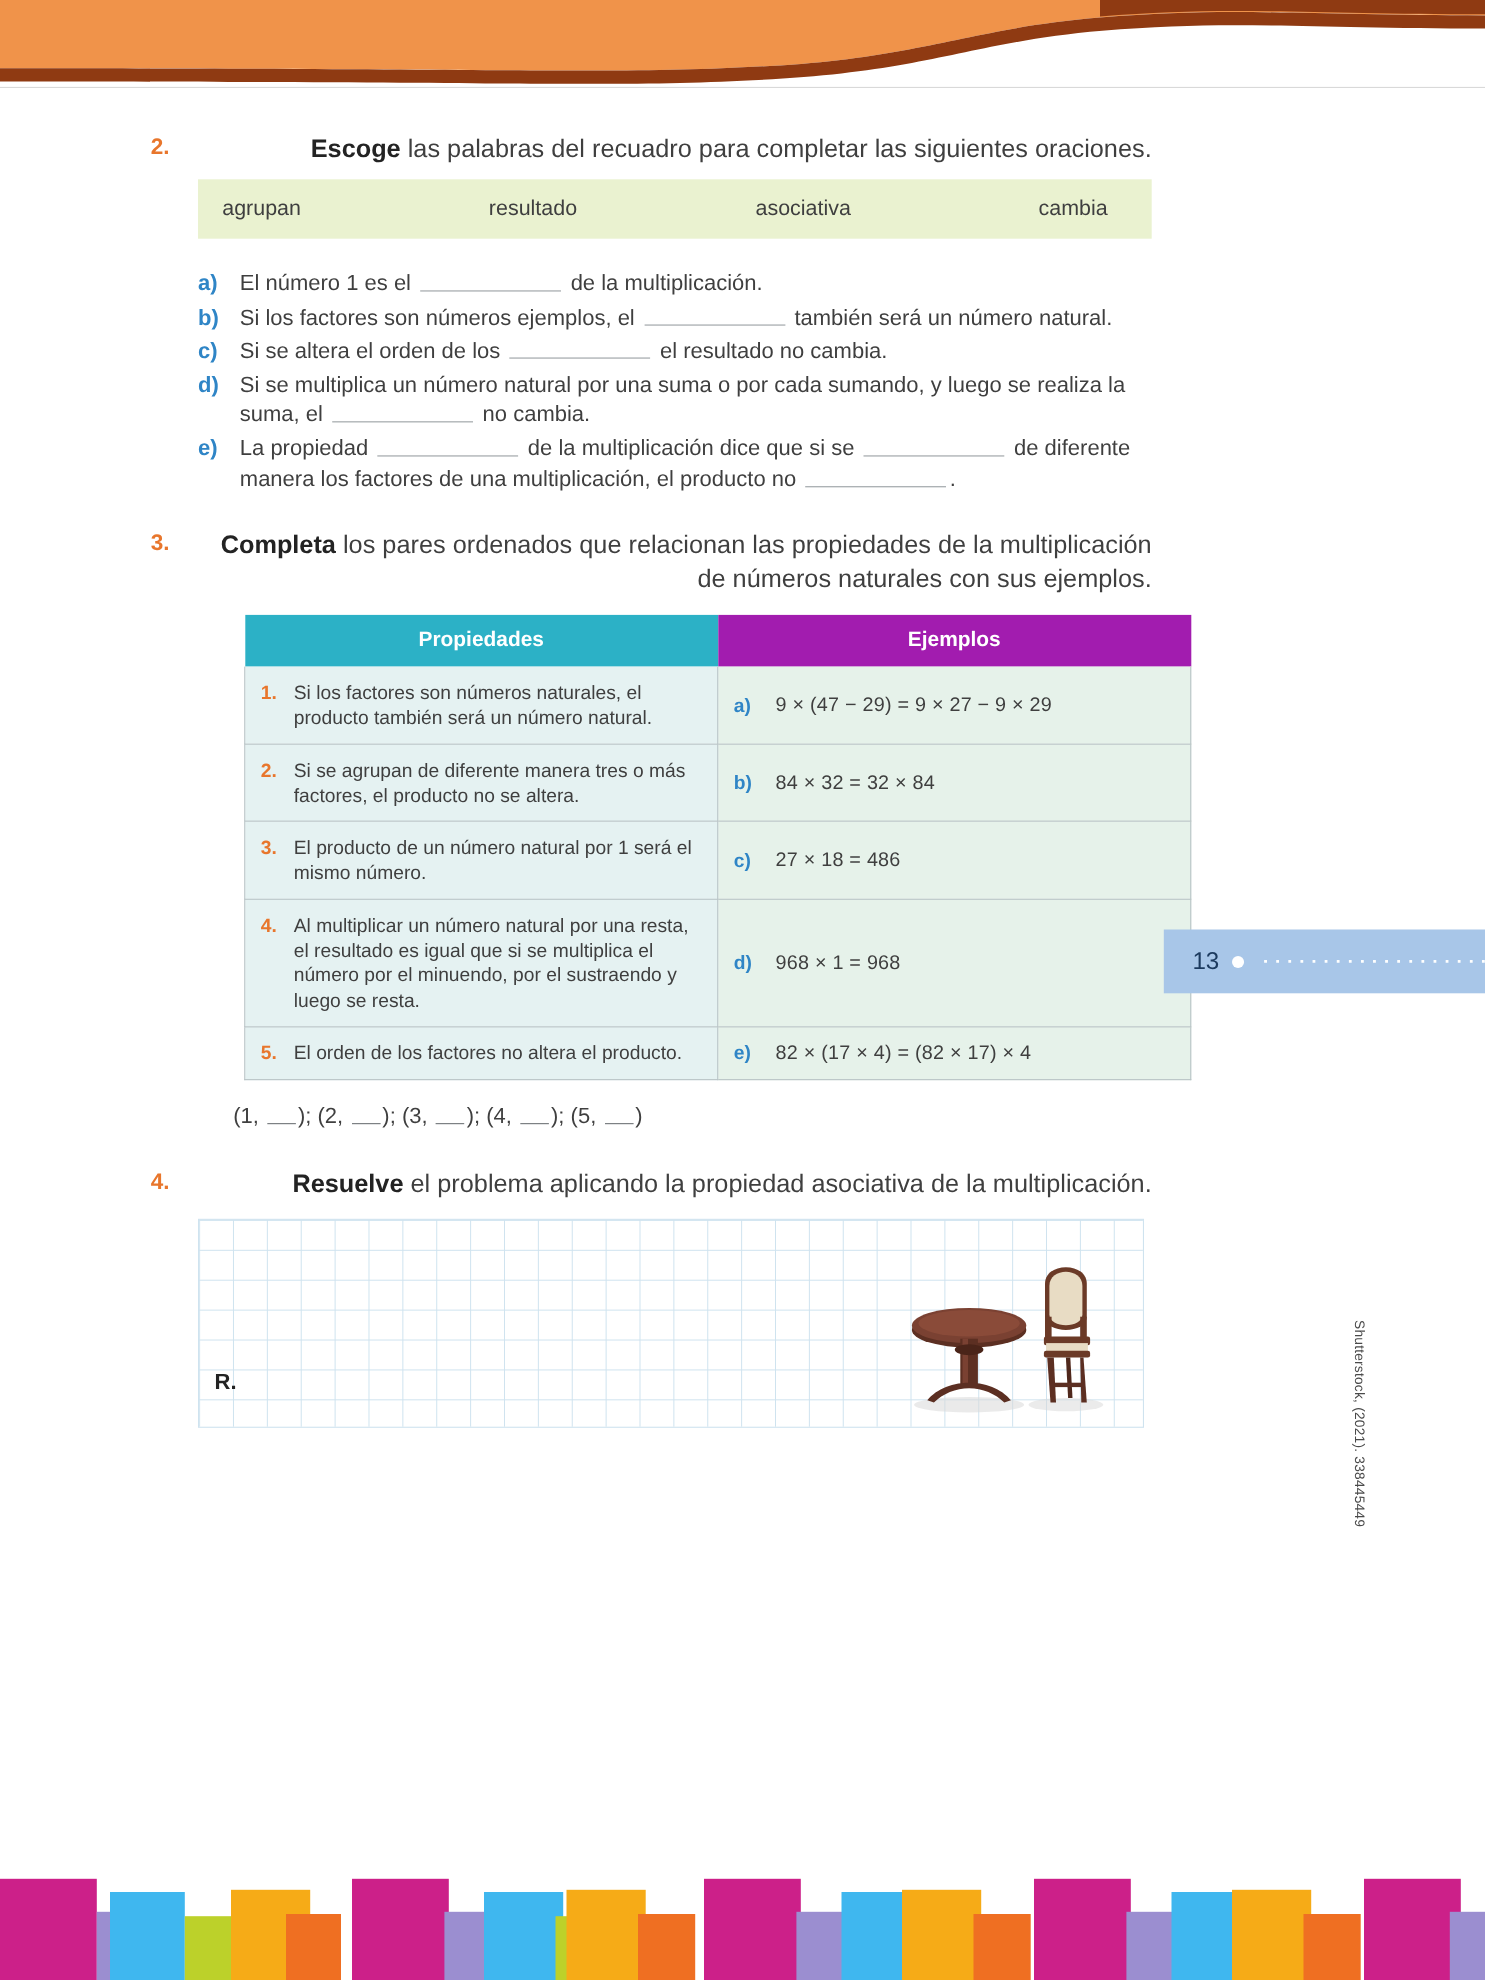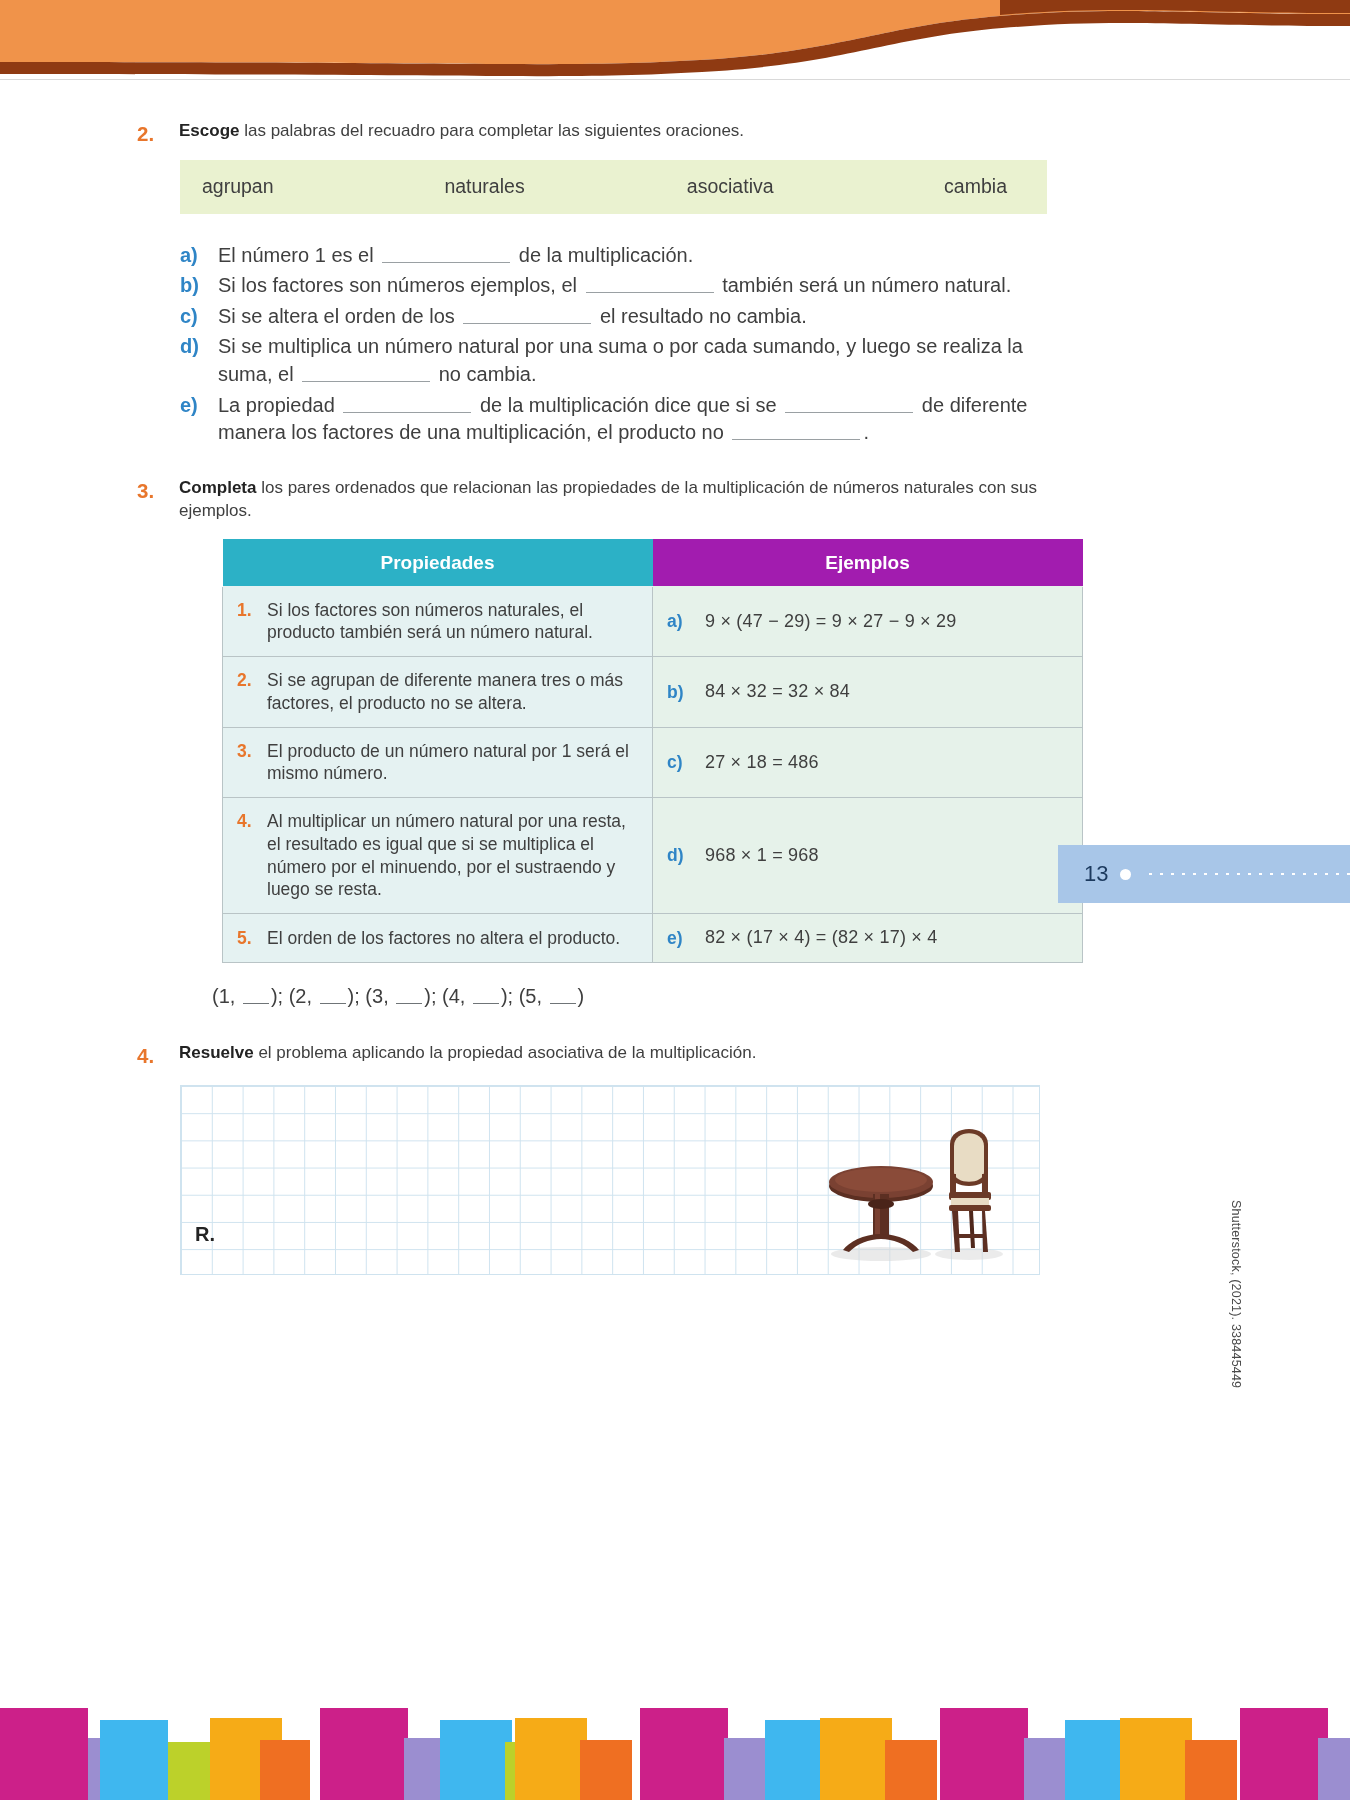--- a/index.html
+++ b/index.html
@@ -20,21 +20,21 @@
   .page{position:absolute;left:0;top:80px;width:1350px;}
 
   .content{position:absolute;left:137px;top:40px;width:910px;}
 
   
   .exercise{display:flex;align-items:flex-start;margin-bottom:4px;}
   .ex-num{
     color:#e8762c;font-weight:bold;font-size:20.5px;
     width:42px;flex:0 0 42px;line-height:1.35;
   }
-  .ex-body{flex:1 1 auto;font-size:17px;line-height:1.35;color:#3f3f3f;}
+  .ex-body{flex:1 1 auto;font-size:23px;line-height:1.35;color:#3f3f3f;text-align:right;}
   .ex-body b{color:#232323;font-weight:bold;}
 
   
   .wordbank{
     margin:12px 0 0 43px;width:867px;background:#eaf2d0;
     padding:15px 40px 16px 22px;box-sizing:border-box;
     font-size:19.5px;color:#3f3f3f;
   }
   .wb-row{display:flex;}
   .wb-row.r1{justify-content:flex-start;}
@@ -147,21 +147,21 @@
     <div class="exercise">
       <div class="ex-num">2.</div>
       <div class="ex-body">
         <b>Escoge</b><span> las palabras del recuadro para completar las siguientes oraciones.</span>
       </div>
     </div>
 
     <div class="wordbank">
       <div class="wb-row r1">
         <span>agrupan</span>
-        <span>naturales</span>
+        <span>resultado</span>
         <span>asociativa</span>
         <span>cambia</span>
       </div>
     </div>
 
     <div class="subitems">
 
       <div class="subitem">
         <div class="si-letter">a)</div>
         <div class="si-text"><span>El número 1 es el </span><span class="blank"></span><span> de la multiplicación.</span></div>

